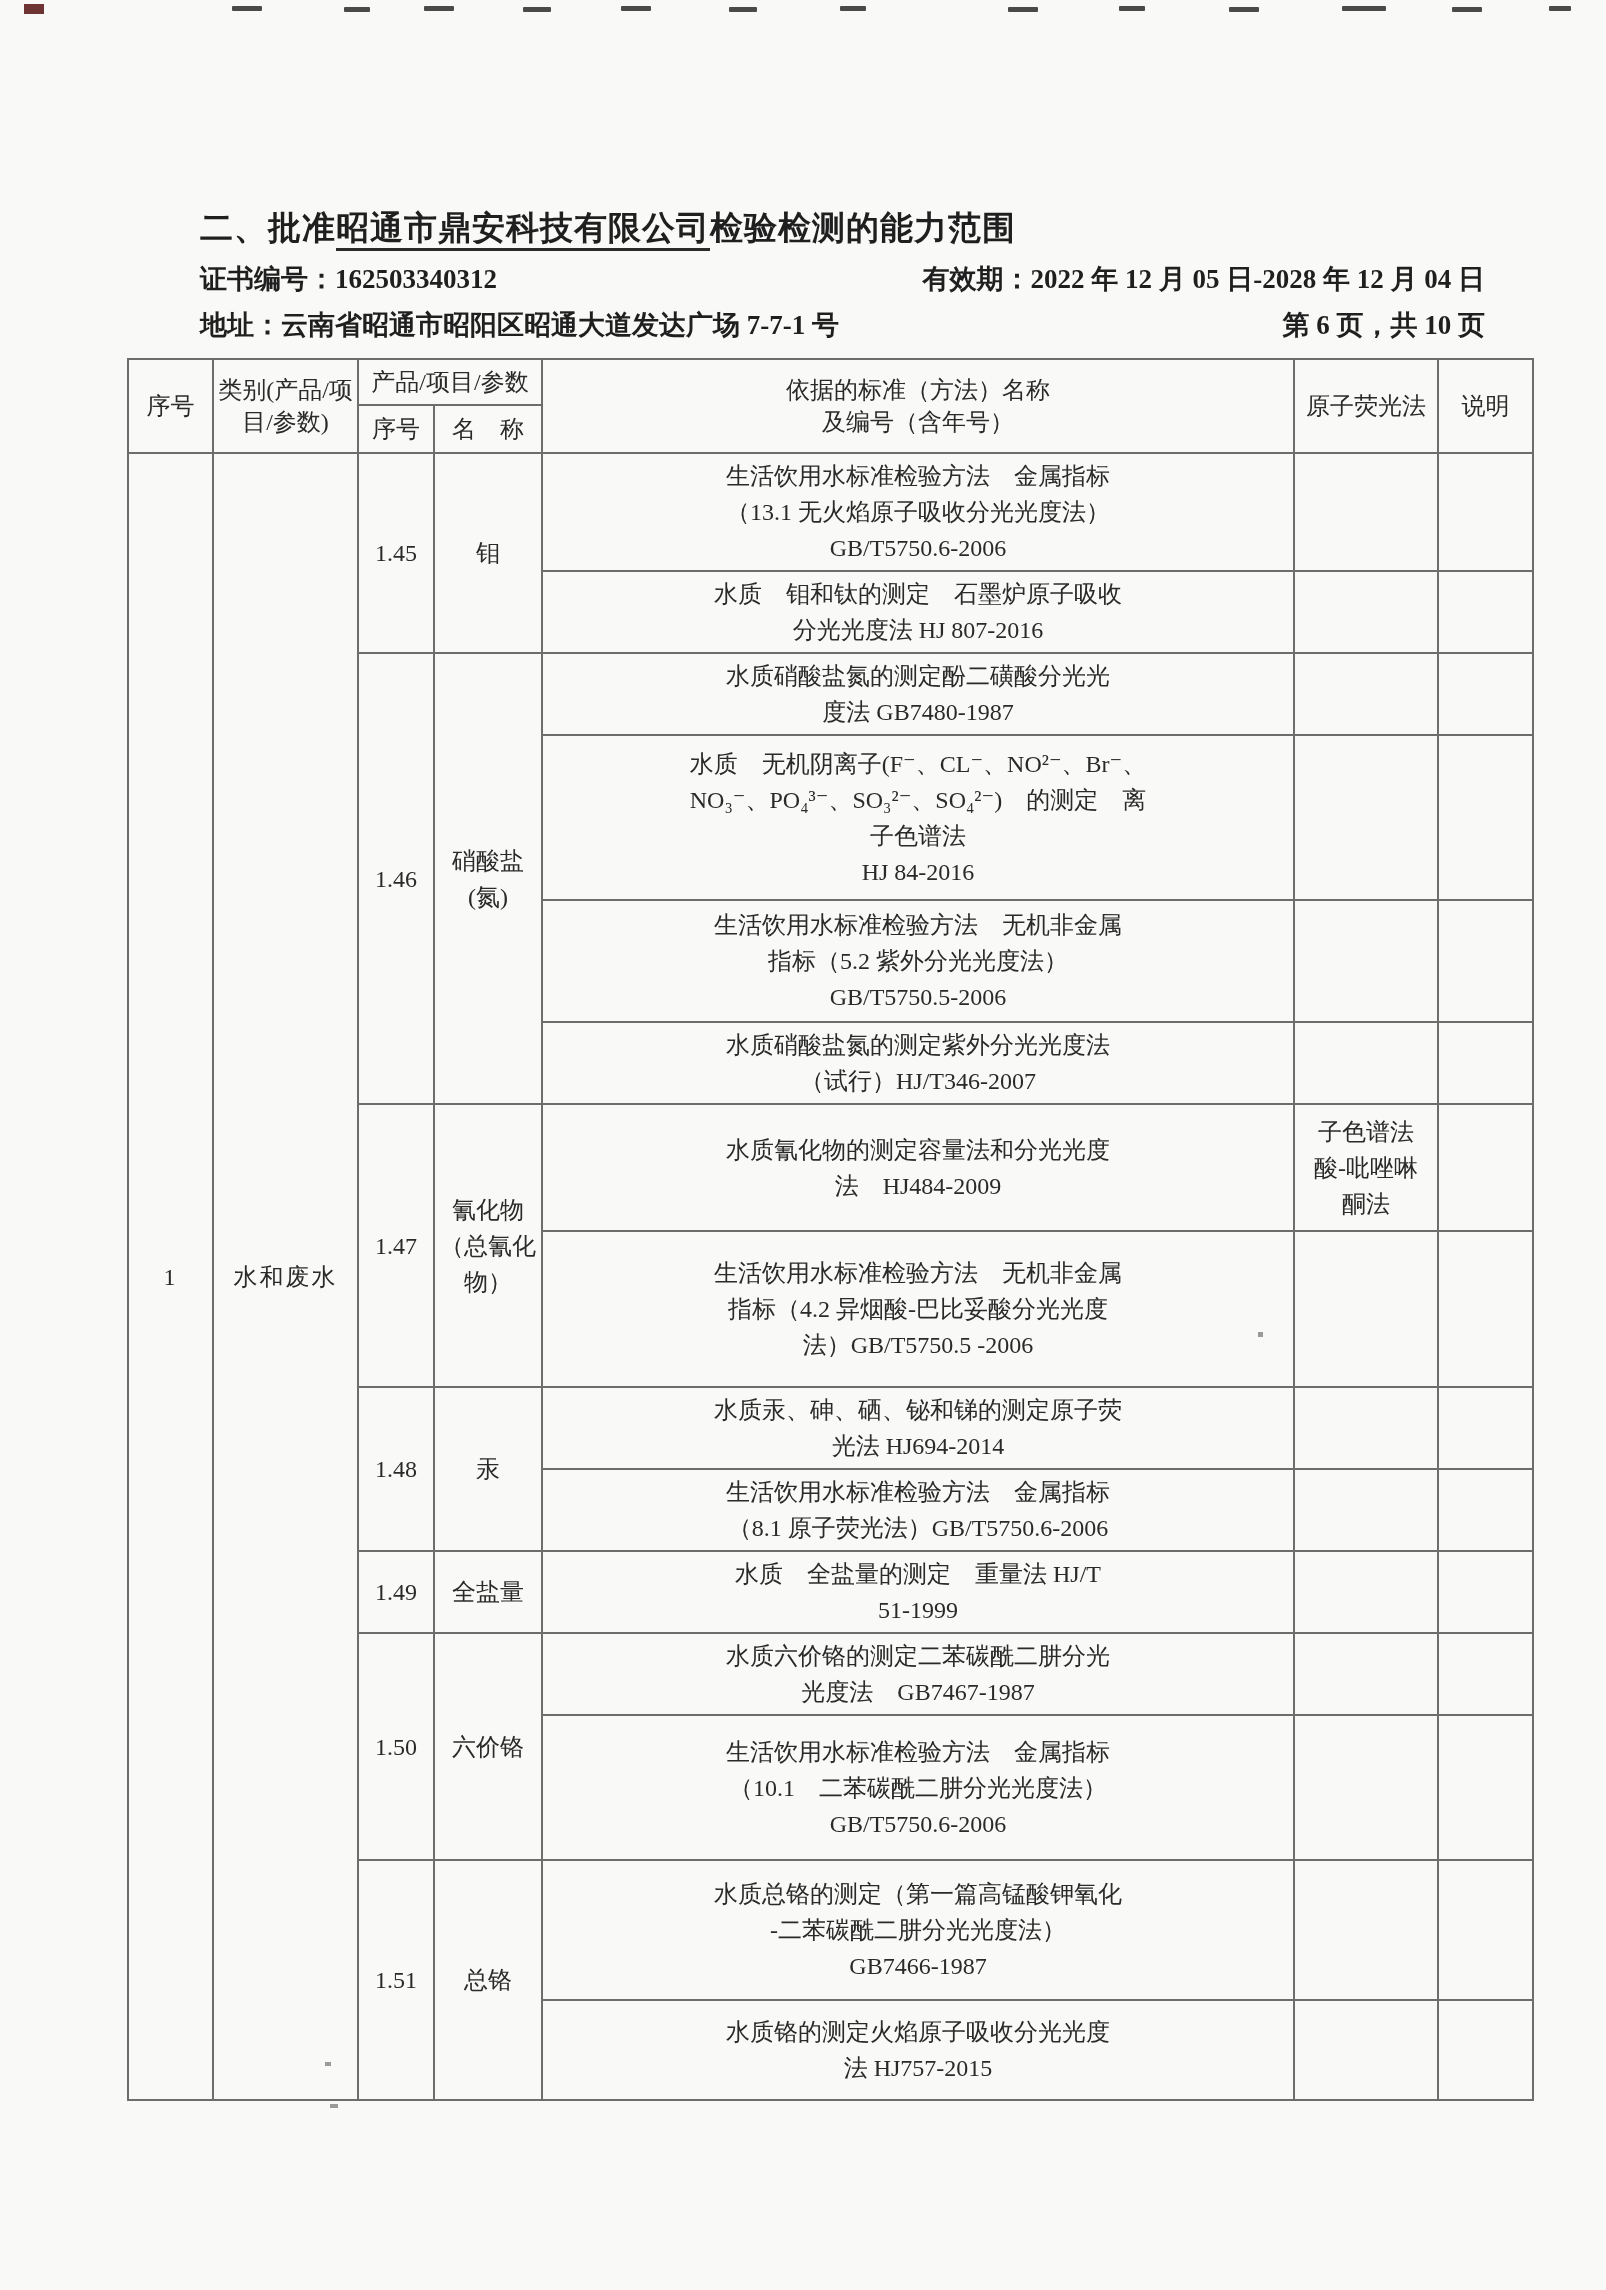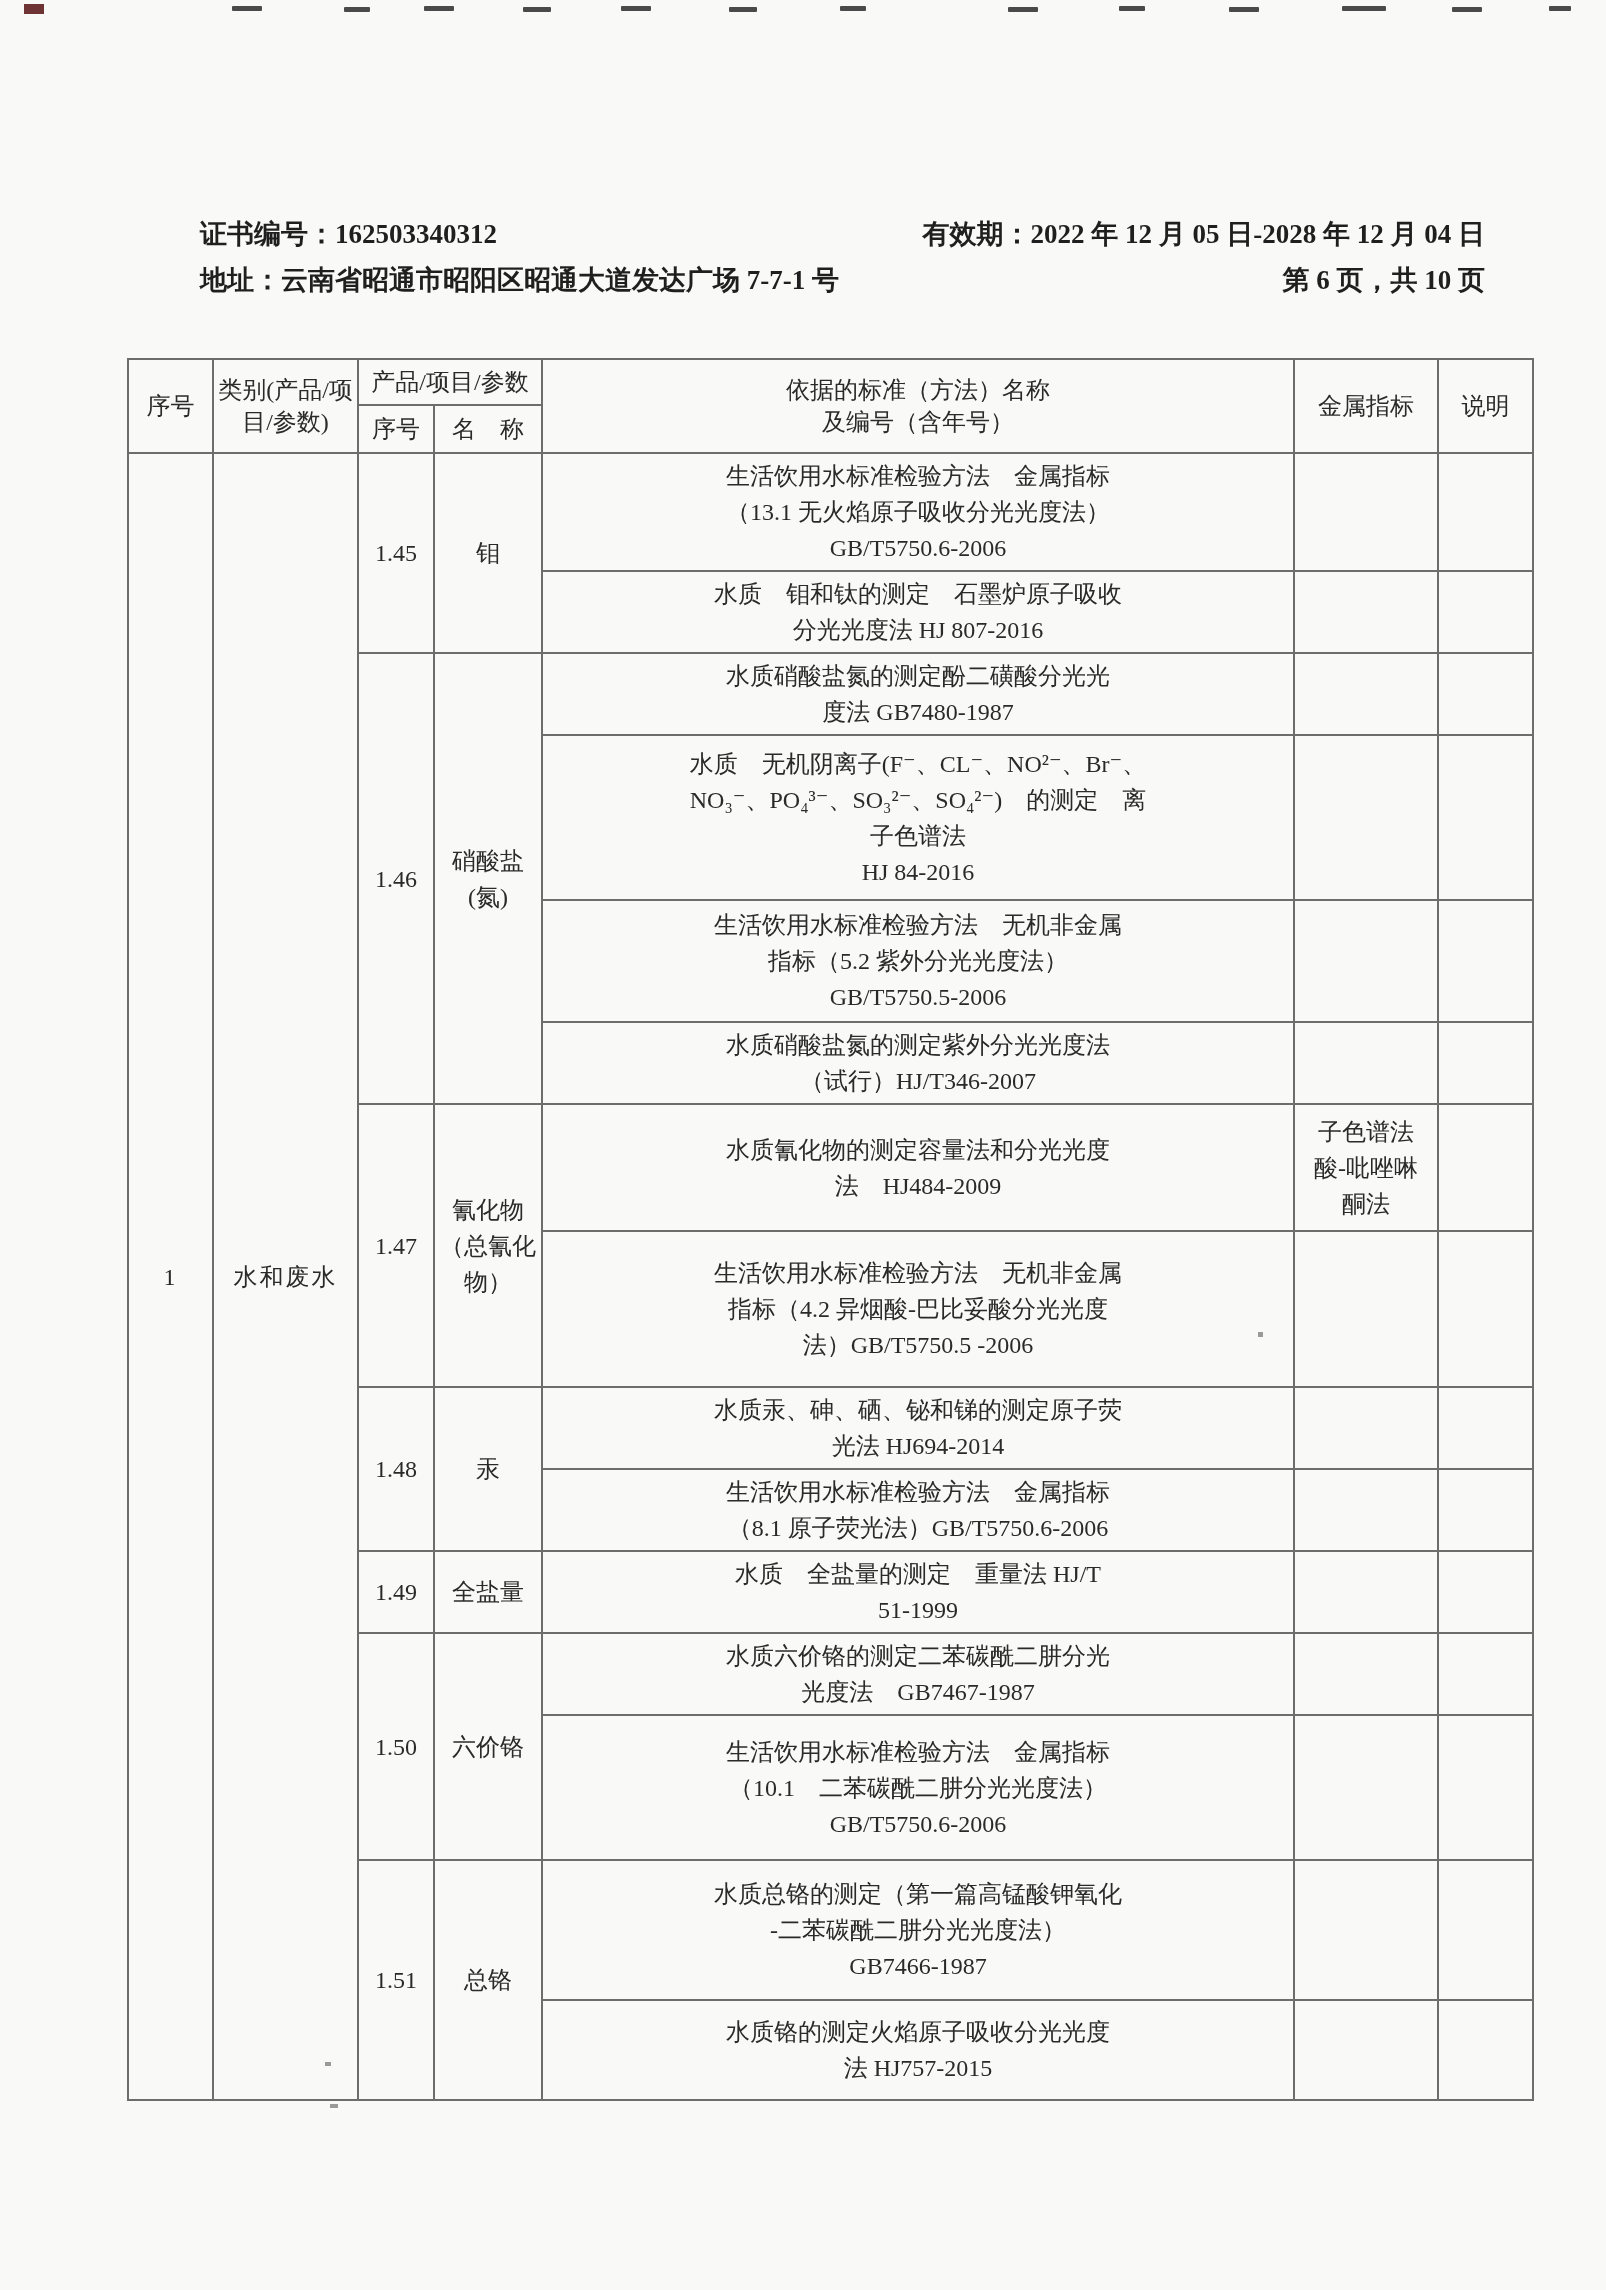--- a/index.html
+++ b/index.html
@@ -66,20 +66,23 @@
 <div class="scan-dash" style="top:6px;left:1119px;width:26px;"></div>
 <div class="scan-dash" style="top:7px;left:1229px;width:30px;"></div>
 <div class="scan-dash" style="top:6px;left:1342px;width:44px;"></div>
 <div class="scan-dash" style="top:7px;left:1452px;width:30px;"></div>
 <div class="scan-dash" style="top:6px;left:1549px;width:22px;"></div>
 <div class="speck" style="top:2062px;left:325px;width:6px;height:4px;"></div>
 <div class="speck" style="top:2104px;left:330px;width:8px;height:4px;"></div>
 <div class="speck" style="top:1332px;left:1258px;width:5px;height:5px;"></div>
 
 <div class="doc-header">
+  <div class="doc-title">
+    <span>二、批准</span><span class="underlined">昭通市鼎安科技有限公司</span><span>检验检测的能力范围</span>
+  </div>
   <div class="info-line">
     <span class="left-part">
       <span>证书编号：</span><span>162503340312</span>
     </span>
     <span class="right-part">
       <span>有效期：</span><span>2022 年 12 月 05 日-2028 年 12 月 04 日</span>
     </span>
   </div>
   <div class="info-line">
     <span class="left-part">
@@ -100,21 +103,21 @@
       <col style="width:95px">
   </colgroup>
   <tbody>
       <tr style="height:46px;">
     <th rowspan="2">序号</th>
     <th rowspan="2">类别(产品/项
 目/参数)</th>
     <th colspan="2">产品/项目/参数</th>
     <th rowspan="2">依据的标准（方法）名称
 及编号（含年号）</th>
-    <th rowspan="2">金属指标</th>
+    <th rowspan="2">原子荧光法</th>
     <th rowspan="2">说明</th>
   </tr>
   <tr style="height:48px;">
     <th>序号</th>
     <th>名　称</th>
   </tr>
 
   <tr style="height:116px;">
     <td rowspan="15" class="c-seq">1</td>
     <td rowspan="15" class="c-cat">水和废水</td>

